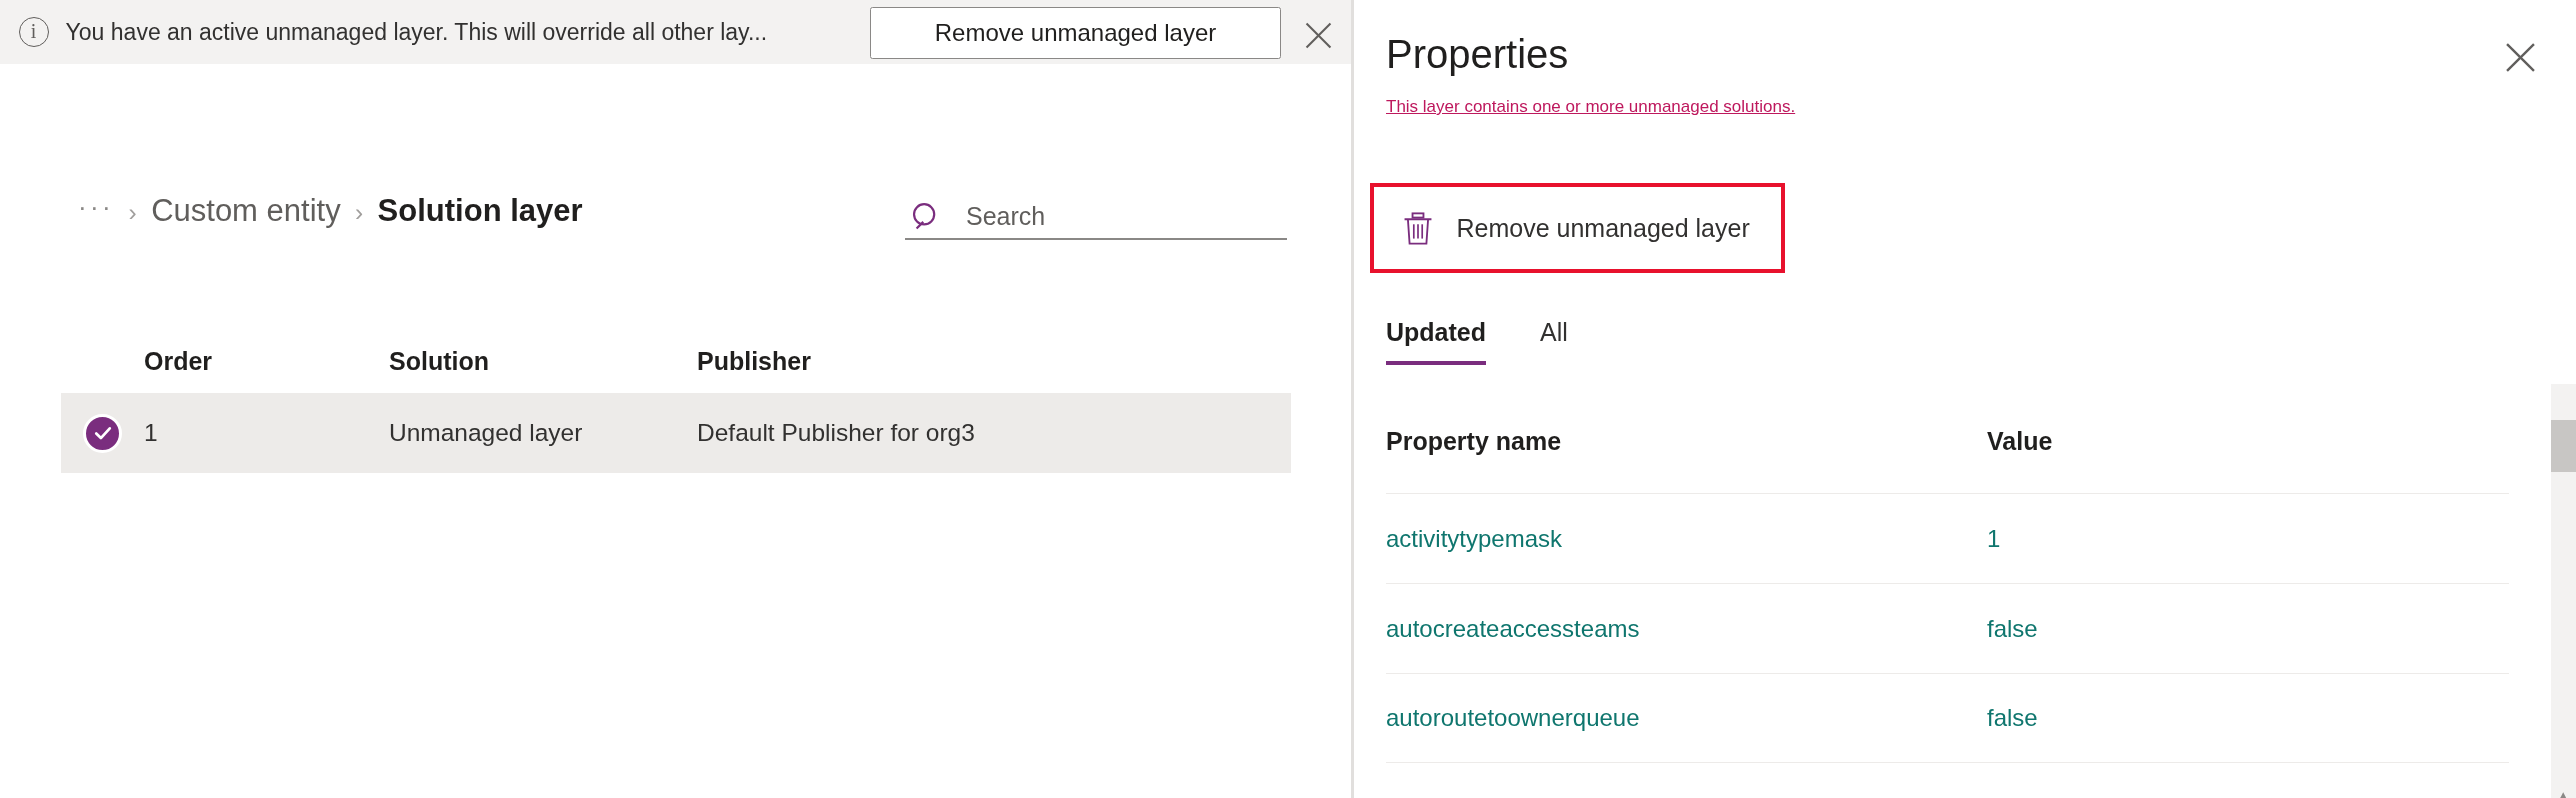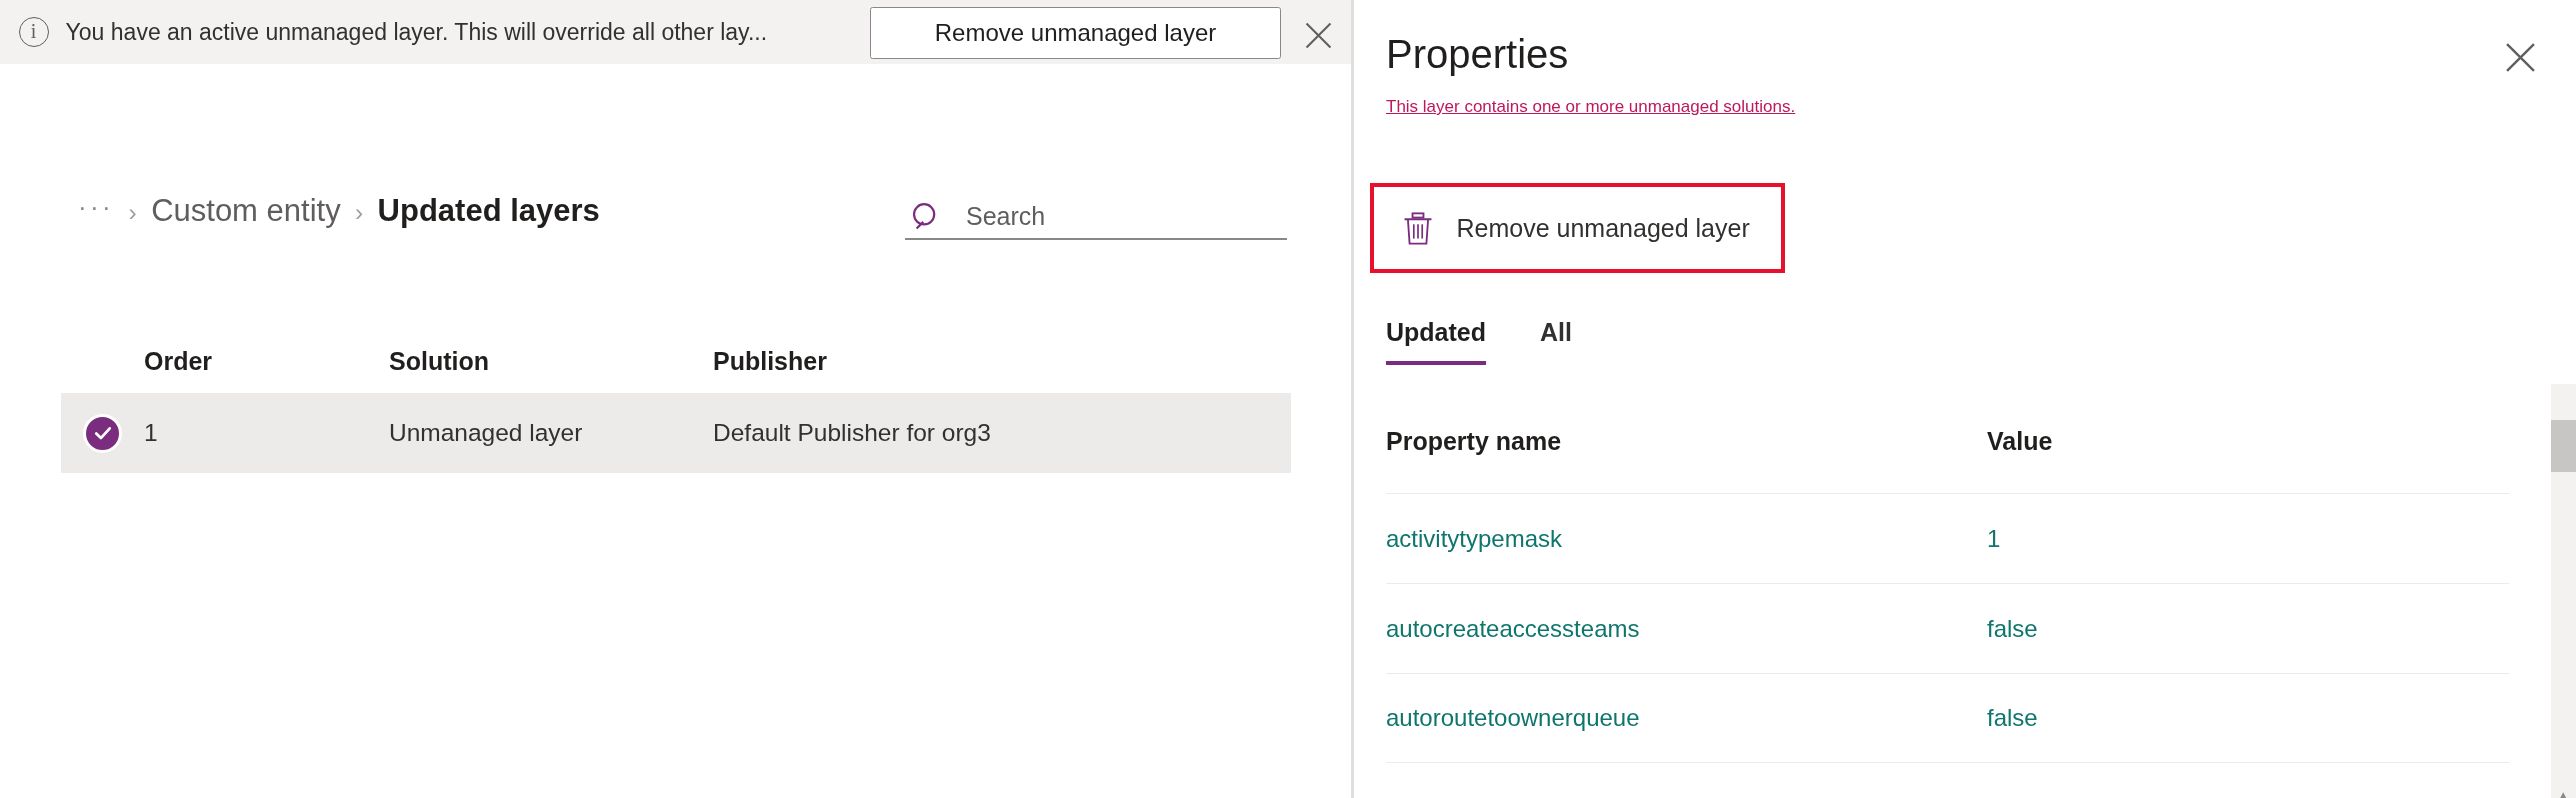--- a/index.html
+++ b/index.html
@@ -186,21 +186,21 @@
     height: 80px;
     align-items: center;
     font-size: 24.5px;
     color: #323130;
     position: relative;
   }
   .layers-row.selected { background: #edebe9; }
   .col-check { width: 66px; flex: 0 0 66px; display: flex; align-items: center; padding-left: 22px; }
   .col-order { width: 262px; flex: 0 0 262px; padding-left: 17px; }
   .col-solution { width: 308px; flex: 0 0 308px; }
-  .col-publisher { flex: 1 1 auto; white-space: nowrap; overflow: hidden; margin-left: 16px; }
+  .col-publisher { flex: 1 1 auto; white-space: nowrap; overflow: hidden; }
 
   .check-circle {
     width: 39px; height: 39px;
     border-radius: 50%;
     background: #7a2d7e;
     border: 3.4px solid #ffffff;
     display: flex;
     align-items: center;
     justify-content: center;
     cursor: pointer;
@@ -303,21 +303,21 @@
     font-family: "Liberation Sans", sans-serif;
   }
   .tab.active { font-weight: 700; }
   .tab.active::after {
     content: "";
     position: absolute;
     left: 0; right: 0; bottom: 0;
     height: 4.2px;
     background: #7a2d7e;
   }
-  .tab.inactive { color: #323130; font-weight: bold; }
+  .tab.inactive { color: #323130; }
 
   
   .prop-table {
     position: absolute;
     left: 32px;
     top: 427px;
     width: 1123px;
   }
   .prop-head {
     display: flex;
@@ -386,21 +386,21 @@
         </svg>
       </button>
     </div>
 
     <div class="crumb-row">
       <div class="crumb">
         <span class="crumb-ellipsis">···</span>
         <span class="crumb-sep">›</span>
         <span class="crumb-link">Custom entity</span>
         <span class="crumb-sep">›</span>
-        <span class="crumb-current">Updated layers</span>
+        <span class="crumb-current">Solution layer</span>
       </div>
     </div>
 
     <div class="search-wrap">
       <span class="search-icon">
         <svg width="37" height="37" viewBox="0 0 44 44" aria-hidden="true">
           <circle cx="18" cy="17" r="12" fill="none" stroke="#7a2d7e" stroke-width="2.6"></circle>
           <line x1="9" y1="34" x2="17" y2="26" stroke="#7a2d7e" stroke-width="2.6"></line>
         </svg>
       </span>

